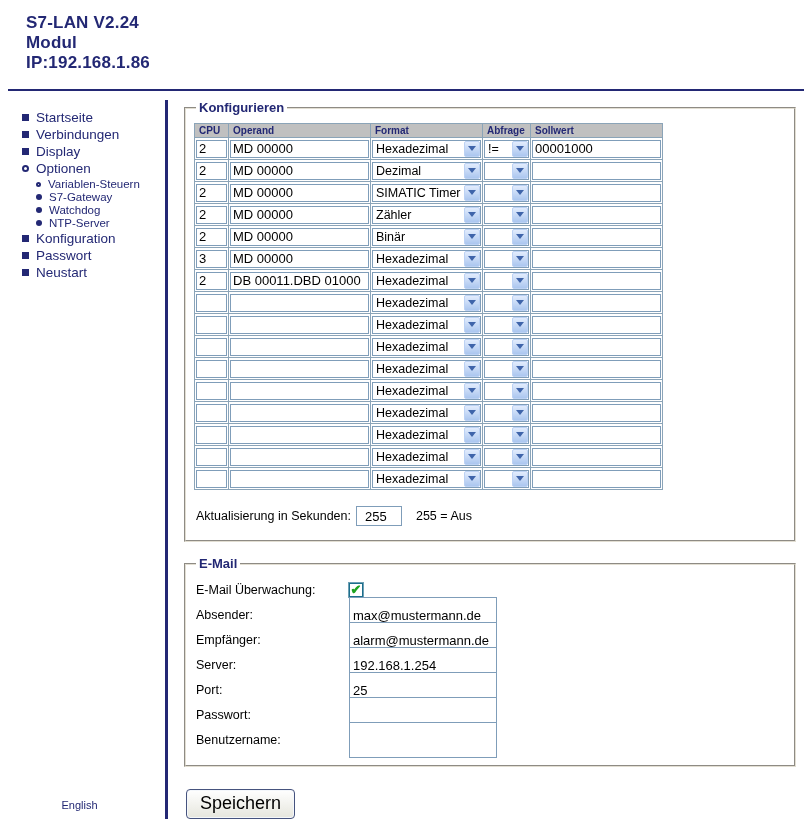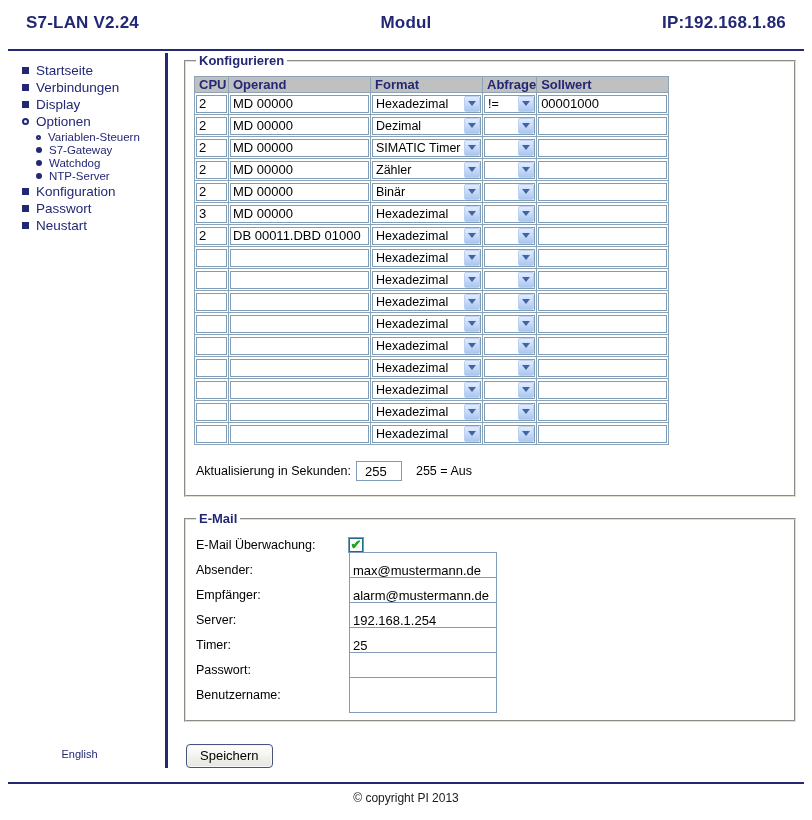--- a/index.html
+++ b/index.html
@@ -1,48 +1,48 @@
 <!DOCTYPE html>
 <html><head>
 <meta charset="utf-8">
 <style>
   * { box-sizing: border-box; }
   html,body { margin:0; padding:0; background:#fff; font-family:"Liberation Sans",sans-serif; }
   .page { width:812px; min-height:820px; margin:0 auto; background:#fff; }
 
   
-  .header { display:flex; align-items:flex-start; padding:13px 26px 8px 26px; }
+  .header { display:flex; align-items:flex-start; padding:13px 26px 8px 26px;flex-direction:column; }
   .header .h-left  { flex:1; text-align:left; }
   .header .h-mid   { flex:1; text-align:center; }
   .header .h-right { flex:1; text-align:right; }
   .header span { color:#232874; font-weight:bold; font-size:17px; letter-spacing:0.2px; }
   .rule { border:none; border-top:2px solid #232874; margin:8px 8px 0 8px; }
 
   
-  .main { display:flex; margin-top:2px; min-height:700px; }
+  .main { display:flex; margin-top:9px; min-height:700px; }
   .sidebar { width:168px; flex:0 0 168px; border-right:3px solid #232874; padding:8px 0 6px 22px;
              display:flex; flex-direction:column; }
   .nav-item { display:flex; align-items:center; margin:2px 0; color:#232874; font-size:13.5px; cursor:pointer; }
   .nav-item.sub { margin:1px 0 1px 14px; font-size:11.5px; }
   .bullet { display:inline-block; margin-right:7px; flex:0 0 auto; }
   .bullet.square { width:7px; height:7px; background:#232874; }
   .bullet.circle-open { width:7px; height:7px; border:2px solid #232874; border-radius:50%; background:#fff; }
   .bullet.circle-open-sm { width:5px; height:5px; border:2px solid #232874; border-radius:50%; background:#fff; }
   .bullet.circle-filled { width:6px; height:6px; background:#232874; border-radius:50%; }
   .lang { margin-top:auto; text-align:center; padding-right:28px; }
   .lang a { color:#232874; font-size:11px; text-decoration:none; cursor:pointer; }
 
   .content { flex:1; padding:0 16px 0 16px; }
 
   fieldset { border:2px groove #e2ded2; margin:0 0 14px 0; padding:6px 8px 12px 8px; }
   legend { color:#232874; font-weight:bold; font-size:13px; padding:0 3px; margin-left:2px; }
 
   
   table.vars { border-collapse:collapse; margin:2px 0 0 0; }
-  table.vars th { background:#c0c0c0; color:#232874; font-weight:bold; font-size:13px;
+  table.vars th { background:#c0c0c0; color:#232874; font-weight:bold; font-size:10px;
                   text-align:left; padding:0 0 0 4px; height:14px; border:1px solid #8ba4b8; border-bottom:none; }
   table.vars td { border:1px solid #8ba4b8; padding:1px; height:22px; background:#fff; }
   .col-cpu { width:34px; } .col-operand { width:142px; } .col-format { width:112px; }
   .col-abfrage { width:48px; } .col-sollwert { width:132px; }
   input.cell { width:100%; height:18px; border:1px solid #7f9db9; font-size:13px;
                padding:0 2px; font-family:"Liberation Sans",sans-serif; }
   .xp-select { display:flex; align-items:stretch; height:18px; border:1px solid #7f9db9; background:#fff; cursor:default; }
   .xp-select .val { flex:1; font-size:12.5px; padding:1px 1px 0 3px; white-space:nowrap; overflow:hidden; color:#000; }
   .xp-select .btn { width:16px; flex:0 0 16px; display:flex; align-items:center; justify-content:center;
                     background:linear-gradient(#e2ecfd,#abc6ef); border:1px solid #bcd2f4; border-radius:2px; }
@@ -56,21 +56,21 @@
   
   .email-row { display:flex; align-items:center; height:24px; margin:1px 0 1px 2px; font-size:12.5px; color:#000; }
   .email-row .lbl { width:153px; flex:0 0 153px; }
   .email-row input { width:148px; height:36px; border:1px solid #7f9db9; font-size:13px; padding:0 3px;
                      font-family:"Liberation Sans",sans-serif; }
   .checkbox { width:14px; height:14px; background:#fff; border:1px solid #1c6e8c; outline:1px solid #6ea0b4;
               display:flex; align-items:center; justify-content:center; cursor:pointer; }
   .checkbox .mark { color:#1ea321; font-size:13px; font-weight:bold; line-height:12px; }
 
   
-  .save-btn { margin:8px 0 0 2px; padding:3px 13px 4px 13px; font-size:13px; color:#000;
+  .save-btn { margin:8px 0 0 2px; padding:3px 13px 4px 13px; font-size:18px; color:#000;
               font-family:"Liberation Sans",sans-serif;
               background:linear-gradient(#ffffff,#e6e6dd); border:1px solid #46537e; border-radius:4px;
               box-shadow:inset 0 0 0 1px #f4f7fb; cursor:pointer; }
 
   
   .footer-rule { border:none; border-top:2px solid #232874; margin:14px 8px 0 8px; }
   .footer-text { text-align:center; font-size:12px; color:#1a1a1a; margin-top:7px; padding-bottom:8px; }
 </style>
 </head>
 <body>
@@ -516,21 +516,21 @@
             </div>
             <div class="email-row">
               <span class="lbl">Empfänger:</span>
               <input value="alarm@mustermann.de" style="">
             </div>
             <div class="email-row">
               <span class="lbl">Server:</span>
               <input value="192.168.1.254" style="">
             </div>
             <div class="email-row">
-              <span class="lbl">Timer:</span>
+              <span class="lbl">Port:</span>
               <input value="25" style="">
             </div>
             <div class="email-row">
               <span class="lbl">Passwort:</span>
               <input style="">
             </div>
             <div class="email-row">
               <span class="lbl">Benutzername:</span>
               <input style="">
             </div>

